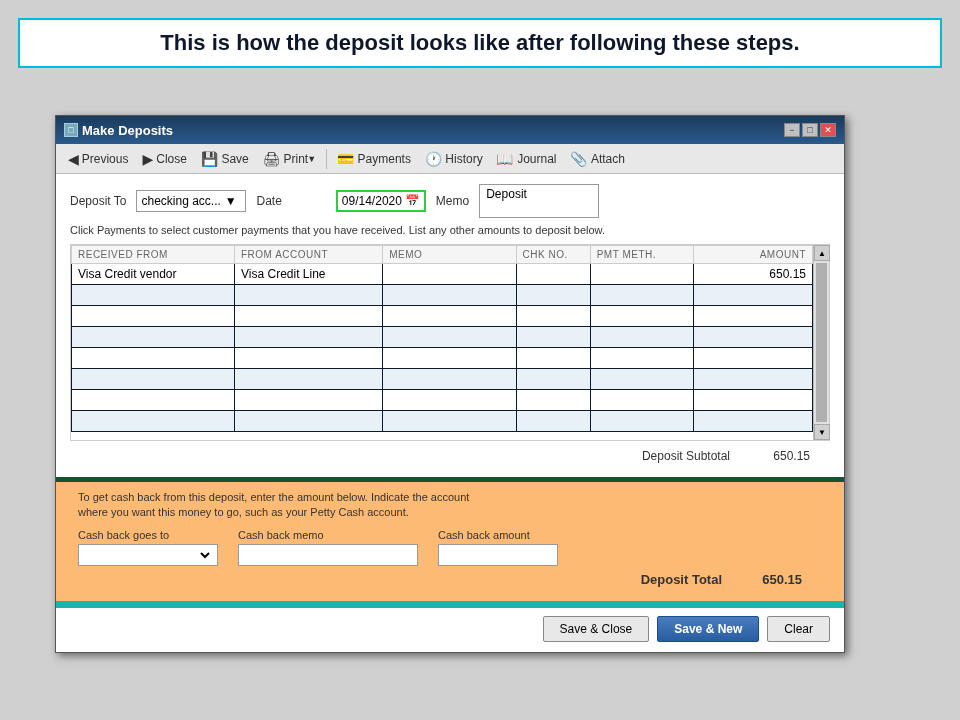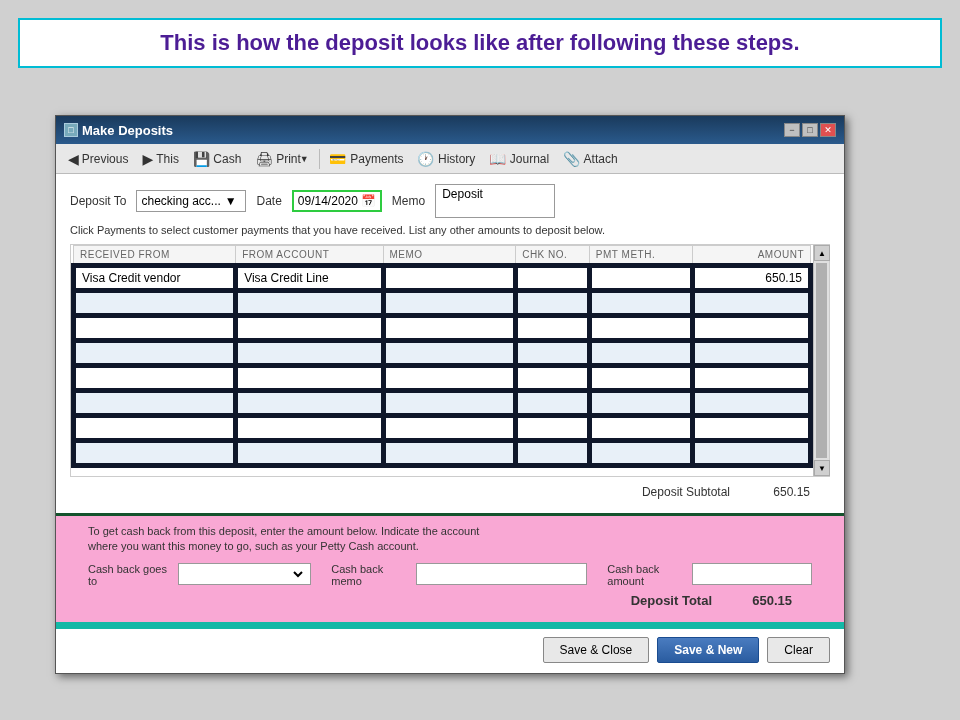--- a/index.html
+++ b/index.html
@@ -20,21 +20,21 @@
       left: 18px;
       right: 18px;
       border: 2px solid #00bcd4;
       background: white;
       padding: 10px 16px;
       text-align: center;
     }
     .top-banner-text {
       font-size: 22px;
       font-weight: bold;
-      color: #4c1d95;
+      color: #0f172a;
       font-family: 'Comic Sans MS', cursive, sans-serif;
       text-shadow: none;
     }
 
     
     .window {
       position: absolute;
       top: 115px;
       left: 55px;
       width: 790px;
@@ -158,20 +158,21 @@
     }
     .date-field {
       border: 2px solid #2ecc40;
       padding: 2px 4px;
       font-size: 12px;
       height: 22px;
       background: white;
       display: flex;
       align-items: center;
       gap: 3px;
+      margin-left: 44px;
     }
     .date-icon {
       font-size: 12px;
       cursor: pointer;
     }
     .memo-field {
       border: 1px solid #999;
       padding: 2px 6px;
       font-size: 12px;
       height: 34px;
@@ -197,21 +198,21 @@
       border: 1px solid #ccc;
       padding: 3px 6px;
       font-size: 10px;
       color: #666;
       font-weight: normal;
       text-align: left;
       text-transform: uppercase;
       letter-spacing: 0.5px;
     }
     .deposit-table td {
-      border: 5px solid #0f172a;
+      border: 1px solid #0f172a;
       padding: 3px 6px;
       font-size: 12px;
       height: 20px;
     }
     .deposit-table tr:nth-child(even) td {
       background: #e8f0f8;
     }
     .deposit-table tr:nth-child(odd) td {
       background: white;
     }
@@ -261,38 +262,38 @@
       color: #333;
     }
     .subtotal-amount {
       font-size: 12px;
       min-width: 60px;
       text-align: right;
     }
 
     
     .cashback-section {
-      background: #f9a8d4;
-      padding: 8px 32px;
-      border-top: 3px solid #14532d;
+      background: #fdba74;
+      padding: 8px 22px;
+      border-top: 5px solid #14532d;
     }
     .cashback-instruction {
       font-size: 11px;
       color: #333;
       margin-bottom: 8px;
       line-height: 1.4;
     }
     .cashback-fields {
       display: flex;
       gap: 20px;
       align-items: flex-start;
     }
     .cashback-field-group {
       display: flex;
-      flex-direction: row;
+      flex-direction: column;
       gap: 3px;
     }
     .cashback-field-label {
       font-size: 11px;
       color: #333;
     }
     .cashback-input {
       border: 1px solid #999;
       padding: 2px 4px;
       font-size: 12px;
@@ -383,25 +384,25 @@
     </div>
   </div>
 
   <div class="toolbar">
     <button class="toolbar-btn">
       <span class="toolbar-icon">◀</span>
       <span>Previous</span>
     </button>
     <button class="toolbar-btn">
       <span class="toolbar-icon">▶</span>
-      <span>This</span>
+      <span>Close</span>
     </button>
     <button class="toolbar-btn">
       <span class="toolbar-icon">💾</span>
-      <span>Cash</span>
+      <span>Save</span>
     </button>
     <button class="toolbar-btn">
       <span class="toolbar-icon">🖨</span>
       <span>Print</span>
       <span class="print-dropdown">▼</span>
     </button>
     <div class="toolbar-separator"></div>
     <button class="toolbar-btn">
       <span class="toolbar-icon">💳</span>
       <span>Payments</span>

